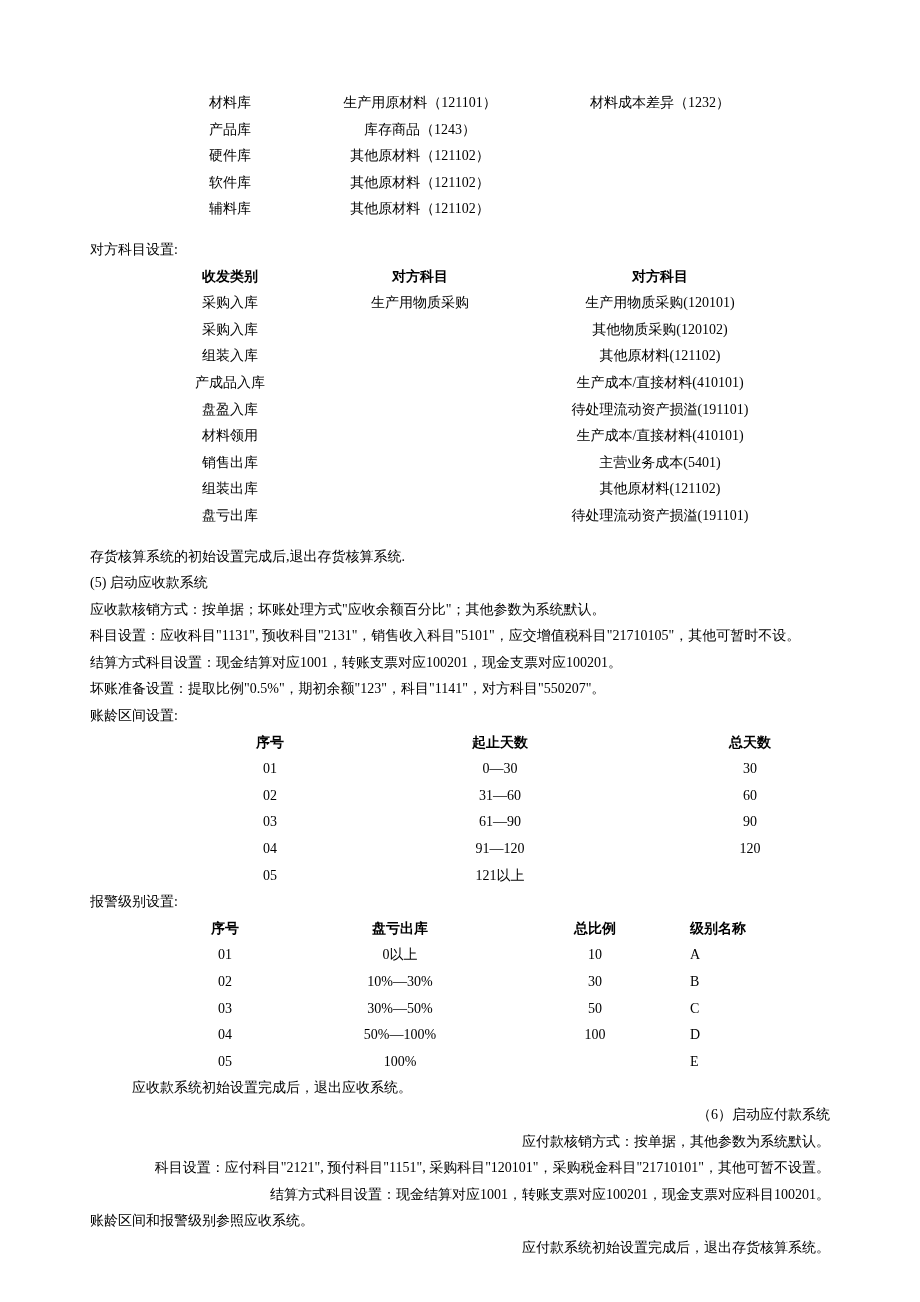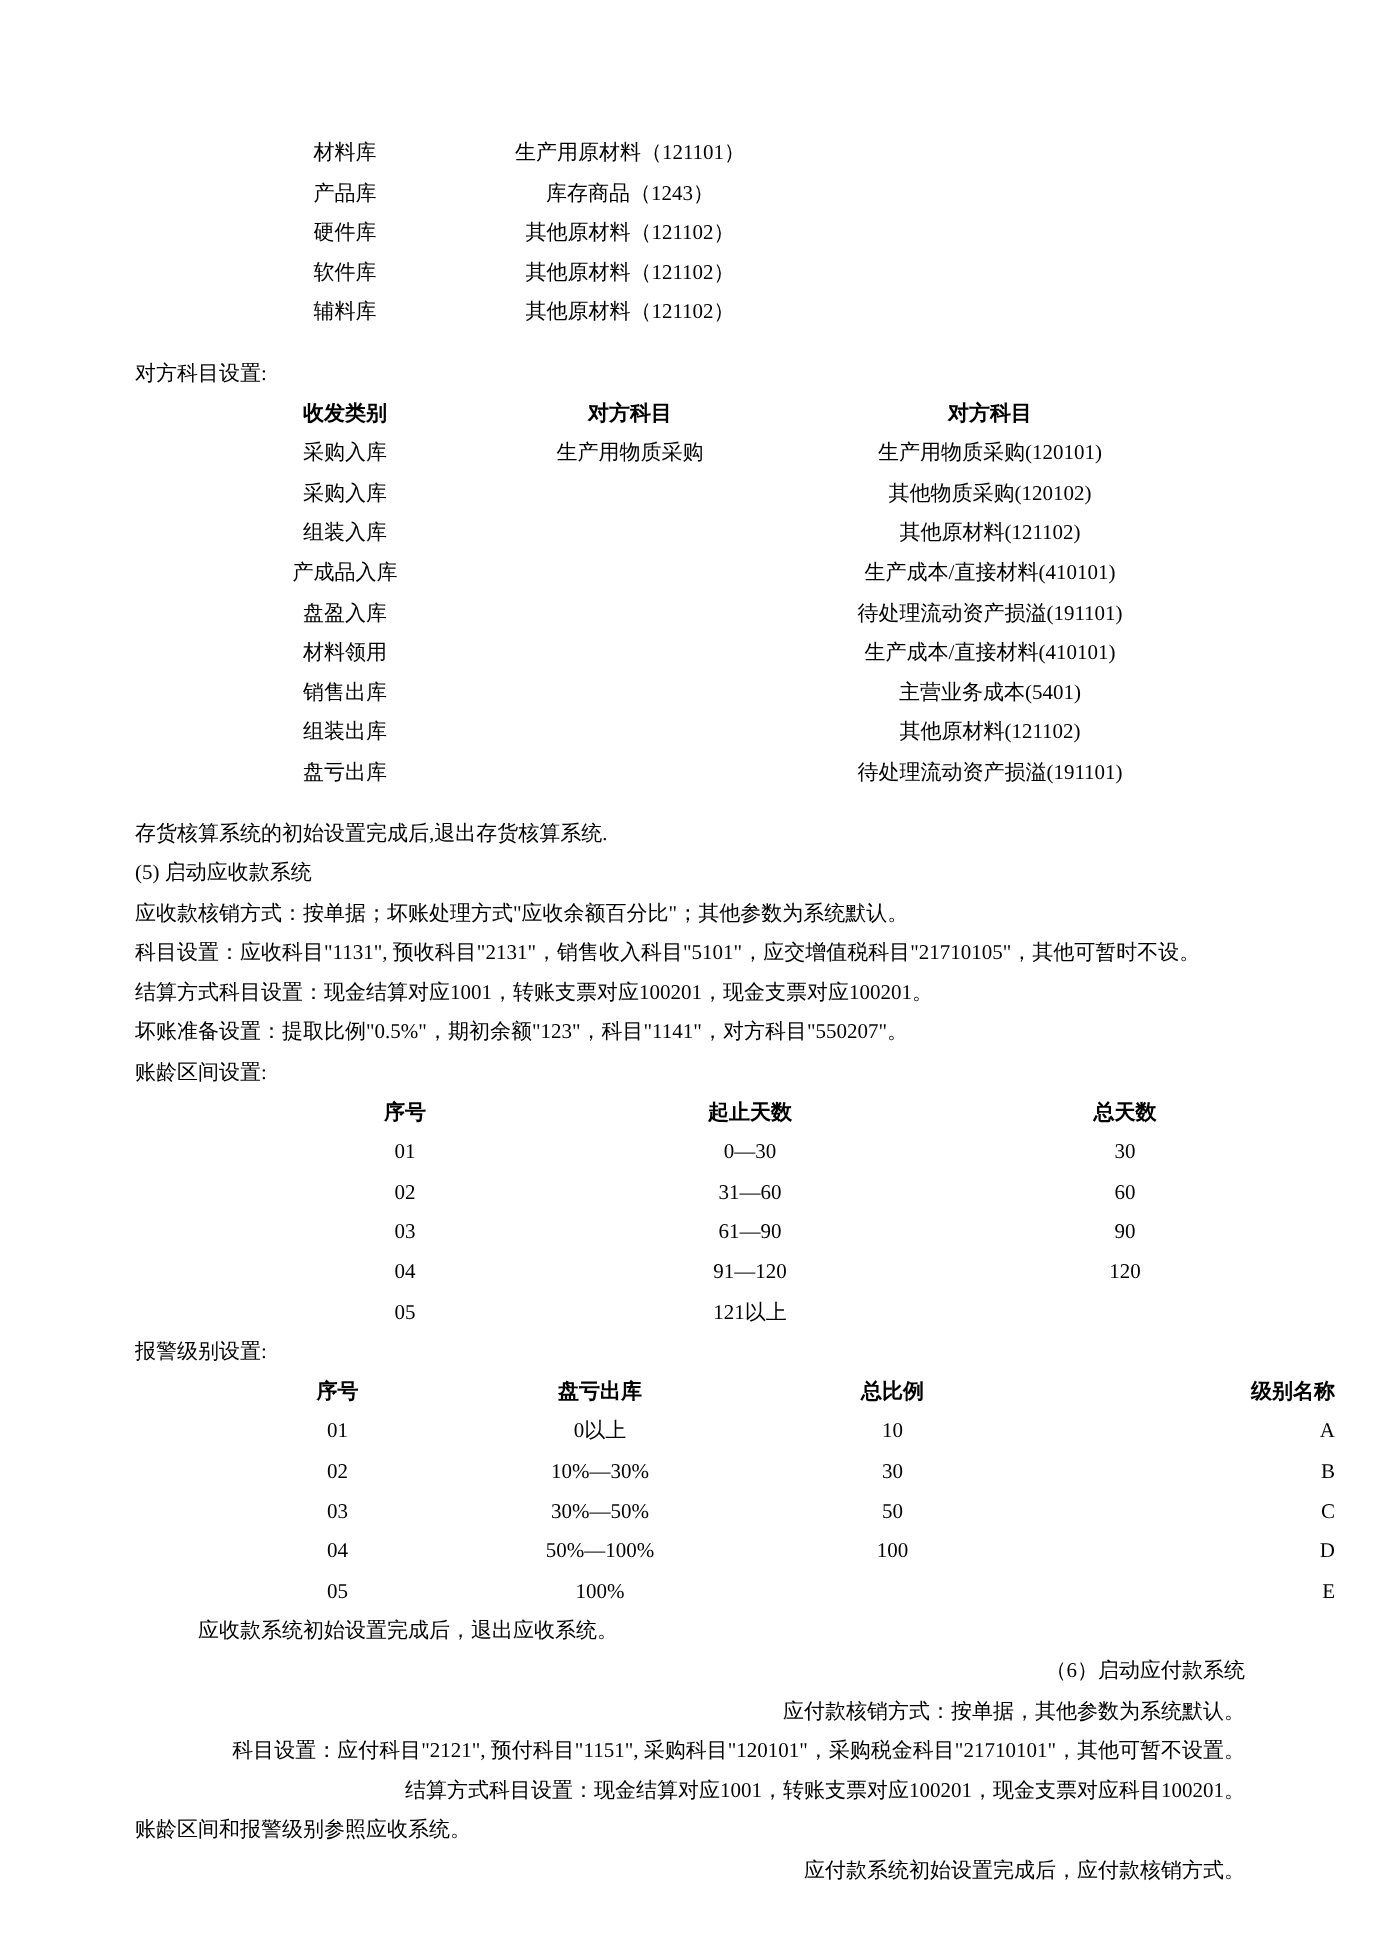--- a/index.html
+++ b/index.html
@@ -35,29 +35,30 @@
     .table-aging .a2 { width: 270px; text-align: center; font-family: Liberation Serif, serif; }
     .table-aging .a3 { width: 230px; text-align: center; }
     .table-alarm {
       width: 760px;
       margin-left: 60px;
     }
     .table-alarm .row { display:flex; }
     .table-alarm .b1 { width: 150px; text-align: center; }
     .table-alarm .b2 { width: 200px; text-align: center; }
     .table-alarm .b3 { width: 190px; text-align: center; }
-    .table-alarm .b4 { width: 200px; text-align: right; }
+    .table-alarm .b4 { width: 200px; text-align: left; }
   </style>
 </head>
 <body>
 
 <div class="table-3col">
   <div class="row">
     <div class="c1">材料库</div>
     <div class="c2">生产用原材料（121101）</div>
+    <div class="c3">材料成本差异（1232）</div>
   </div>
   <div class="row">
     <div class="c1">产品库</div>
     <div class="c2">库存商品（1243）</div>
     <div class="c3"></div>
   </div>
   <div class="row">
     <div class="c1">硬件库</div>
     <div class="c2">其他原材料（121102）</div>
     <div class="c3"></div>
@@ -211,13 +212,13 @@
     <div class="b4">E</div>
   </div>
 </div>
 
 <div style="text-indent:3em">应收款系统初始设置完成后，退出应收系统。</div>
 <div class="para-start">（6）启动应付款系统</div>
 <div class="para-start">应付款核销方式：按单据，其他参数为系统默认。</div>
 <div class="para-start">科目设置：应付科目"2121", 预付科目"1151", 采购科目"120101"，采购税金科目"21710101"，其他可暂不设置。</div>
 <div class="para-start">结算方式科目设置：现金结算对应1001，转账支票对应100201，现金支票对应科目100201。</div>
 <div class="no-indent">账龄区间和报警级别参照应收系统。</div>
-<div class="para-start">应付款系统初始设置完成后，应付款核销方式。</div>
+<div class="para-start">应付款系统初始设置完成后，退出存货核算系统。</div>
 
 </body></html>

